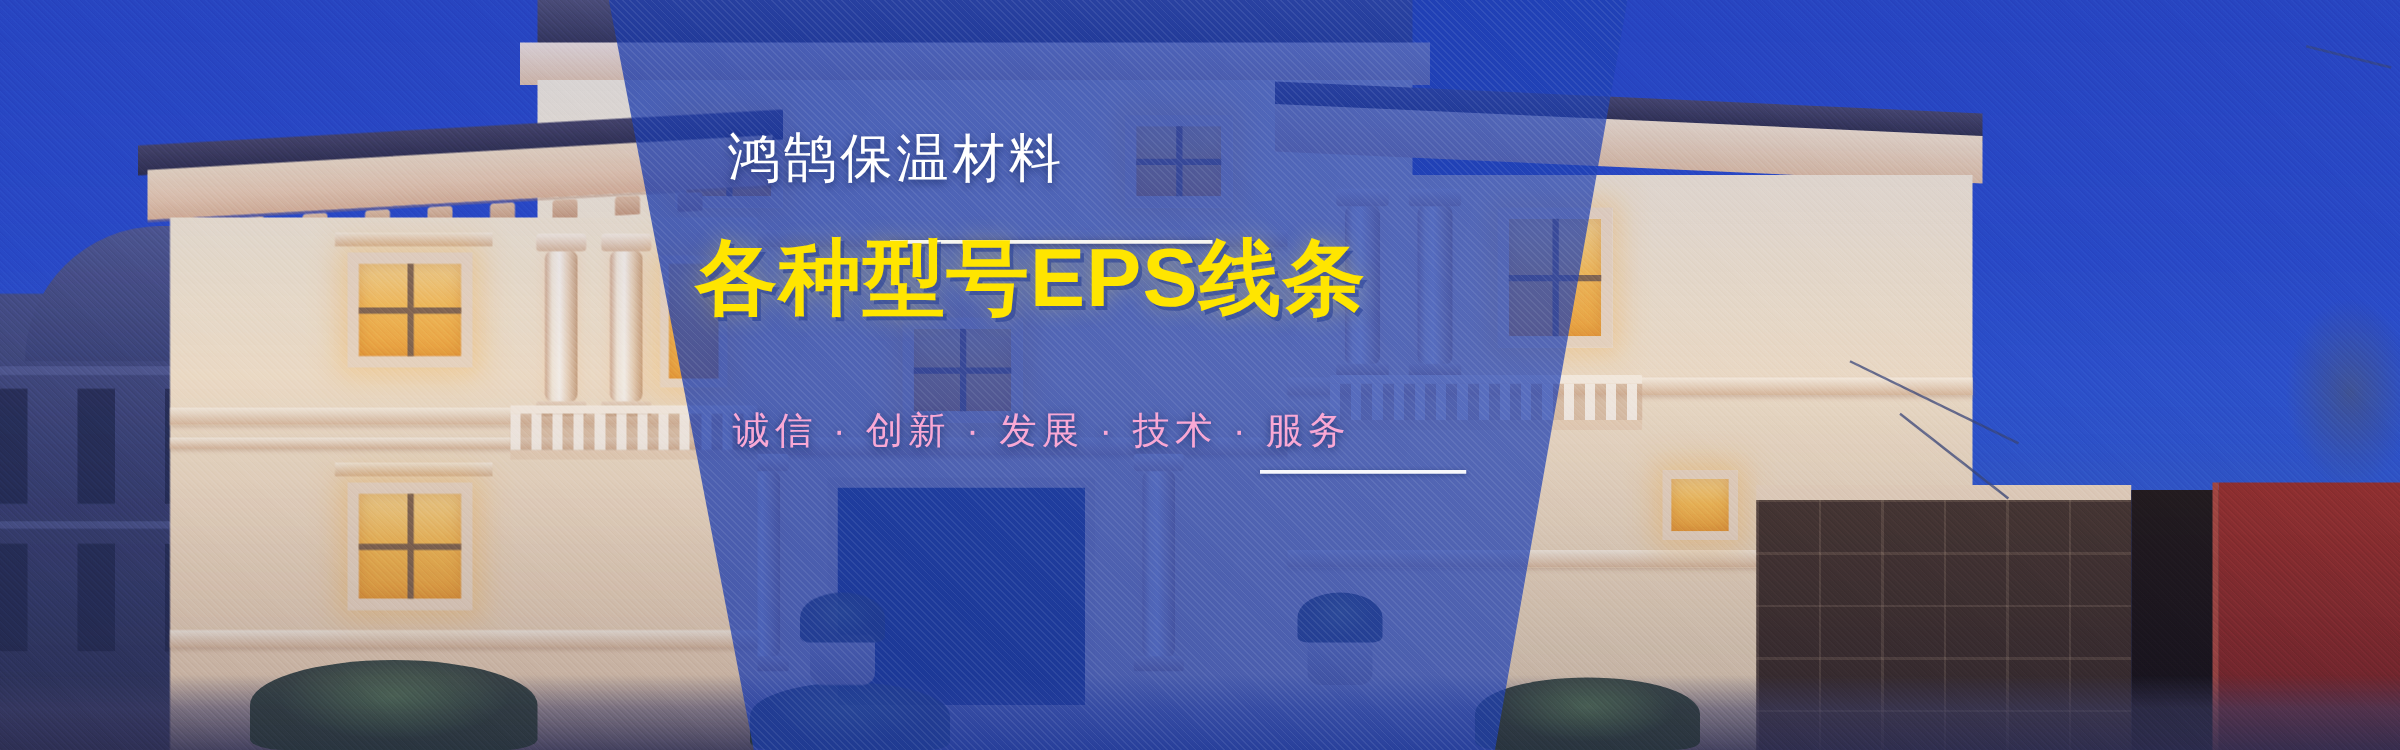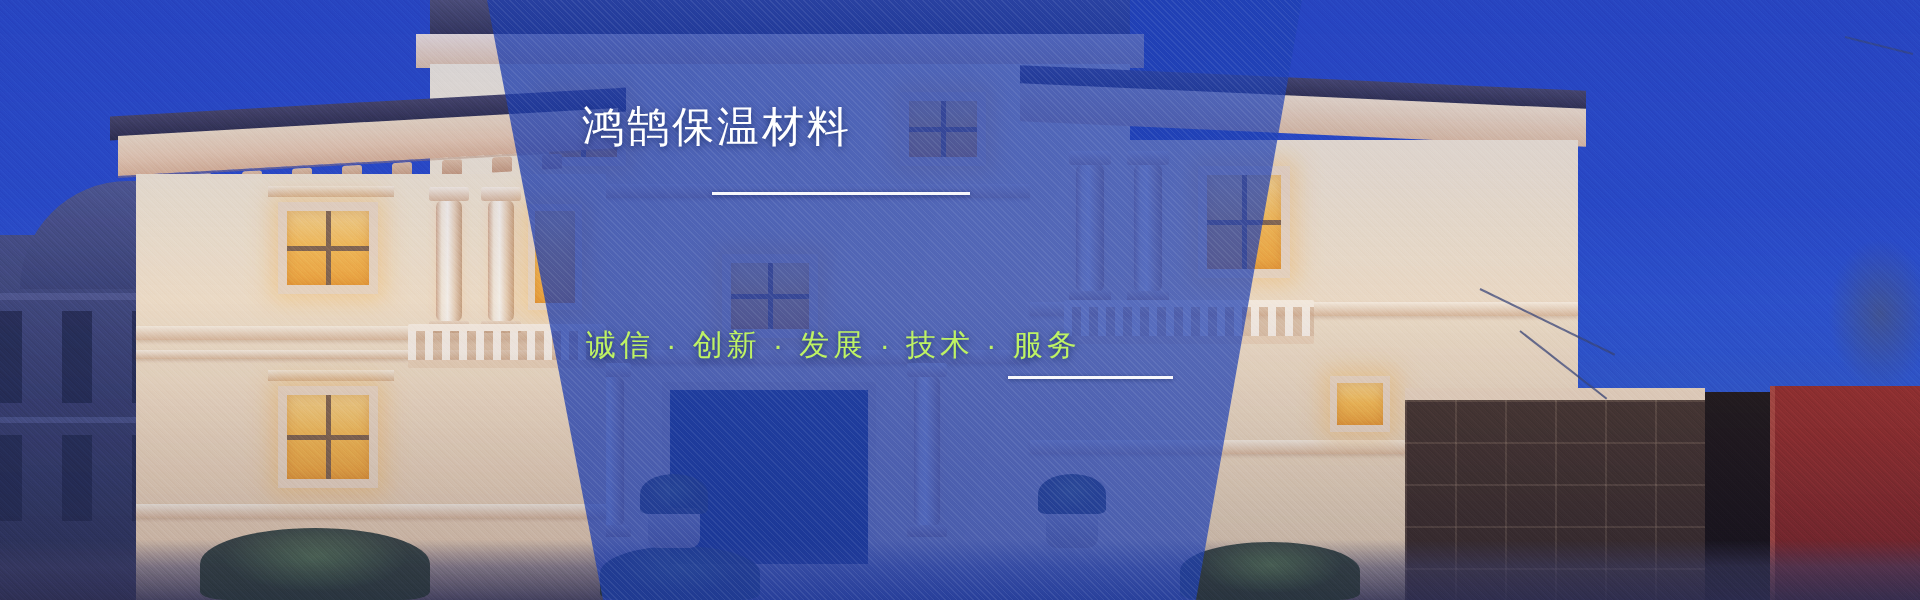--- a/index.html
+++ b/index.html
@@ -241,21 +241,21 @@
     text-shadow:
       3px 3px 0 rgba(35,60,150,.55),
       0 0 18px rgba(255,225,60,.35);
   }
   .head1{top:189px;}
   .head2{top:256px;}
 
   .tag{
     position:absolute;left:586px;top:330px;
     font-size:30px;line-height:1;letter-spacing:4px;
-    color:#bef264;font-weight:400;
+    color:#f9a8d4;font-weight:400;
     white-space:nowrap;
     text-shadow:0 2px 7px rgba(0,20,70,.7);
   }
 </style>
 </head>
 <body>
 
 <div class="stage">
 
   <div class="photo">
@@ -402,17 +402,18 @@
     <div class="weave"></div>
   </div>
 
   <div class="panel">
     <div class="panel-weave"></div>
   </div>
 
   <div class="copy">
     <div class="brand">鸿鹄保温材料</div>
     <div class="rule rule-top"></div>
+    <div class="head head1">各种型号EPS线条</div>
     <div class="rule rule-bottom"></div>
     <div class="tag">诚信 · 创新 · 发展 · 技术 · 服务</div>
   </div>
 
 </div>
 
 </body></html>

